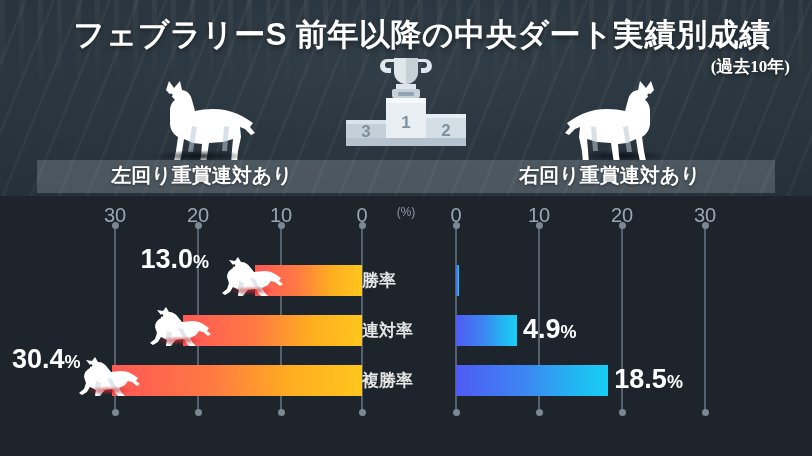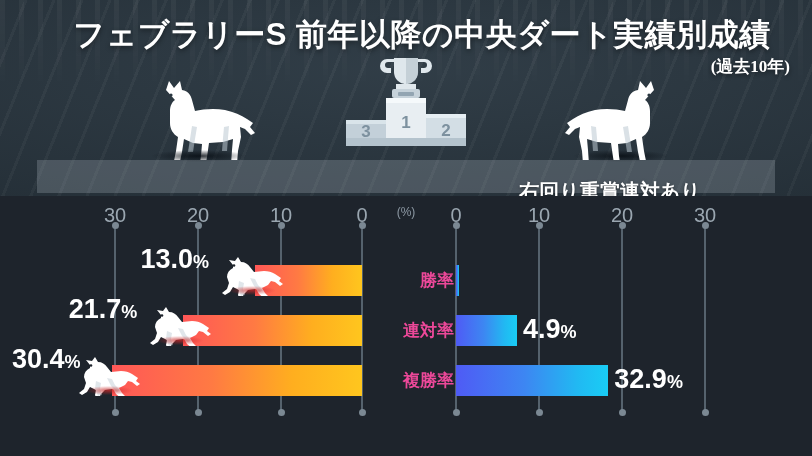--- a/index.html
+++ b/index.html
@@ -75,21 +75,21 @@
     position:absolute; left:37px; top:160px; width:738px; height:33px;
     background:rgba(220,230,238,0.20);
   }
   .band-label {
     position:absolute; top:162px;
     color:#ffffff; font-size:20px; font-weight:bold;
     text-shadow:0 1px 3px rgba(0,0,0,0.5);
     white-space:nowrap;
   }
   .band-left  { left:37px;  width:330px; text-align:center; }
-  .band-right { left:445px; width:330px; text-align:center;margin-top:16px; }
+  .band-right { left:445px; width:330px; text-align:center; }
 
   
   .chart { position:absolute; left:0; top:196px; width:812px; height:260px; background:#1e242c; }
 
   .axis-tick {
     position:absolute; top:8px;
     color:#9aa6b0; font-size:20px; transform:translateX(-50%);
     white-space:nowrap;
   }
   .axis-unit {
@@ -118,22 +118,22 @@
 
   .bar-val {
     position:absolute;
     color:#ffffff; font-weight:bold; white-space:nowrap;
     font-size:27px; line-height:31px;
   }
   .bar-val .pct { font-size:18px; }
 
   .cat-label {
     position:absolute; left:362px; width:92px;
-    text-align:right;
-    color:#ec4899; font-size:17px; font-weight:bold;
+    text-align:left;
+    color:#e5e5e5; font-size:17px; font-weight:bold;
     line-height:31px; white-space:nowrap;
   }
 
   
   .runner { position:absolute; width:62px; height:40px; }
   .runner-shadow {
     position:absolute; bottom:1px; left:8px; width:46px; height:9px;
     background:radial-gradient(ellipse at center, rgba(200,40,40,0.75) 0%, rgba(200,40,40,0) 72%);
   }
 
@@ -209,20 +209,21 @@
         </g>
         <g fill="#bcc9d2" opacity="0.55">
           <path d="M52 48 l5 1 l-2 12 l-2 13 h-5 l2 -13 z"></path>
           <path d="M84 49 l5 -1 l-1 12 l-1 13 h-5 l1 -13 z"></path>
         </g>
         <circle cx="31" cy="17" r="1.6" fill="#2a3741"></circle>
       </svg>
     </div>
 
     <div class="band"></div>
+    <div class="band-label band-left">左回り重賞連対あり</div>
     <div class="band-label band-right">右回り重賞連対あり</div>
   </div>
 
   <div class="chart">
 
     <div class="axis-tick" style="left:115px">30</div>
     <div class="axis-tick" style="left:198px">20</div>
     <div class="axis-tick" style="left:281px">10</div>
     <div class="axis-tick" style="left:362px">0</div>
     <div class="axis-unit">(%)</div>
@@ -250,21 +251,20 @@
  <g fill="#c3ced7" opacity="0.5">
   <path d="M29 22 l5 1 l3 6 l5 5 l-3 2 l-6 -6 z"></path>
   <path d="M18 25 l5 2 l-1 6 l2 6 l-4 1 l-3 -7 z"></path>
  </g>
  <circle cx="13" cy="9.5" r="1.3" fill="#1e242c"></circle>
 </svg></div>
     <div class="cat-label" style="top:69px">勝率</div>
     <div class="bar bar-right" id="bar-r0" style="top: 69px; left: 456px; width: 3px;"></div>
 
     <div class="bar bar-left" id="bar-l1" style="top: 119px; left: 183.337px; width: 178.663px;"></div>
-    <div class="bar-val" id="val-l1" style="top: 98px; left: 0px; width: 137.337px; text-align: right;"><span>21.7</span><span class="pct">%</span></div>
     <div class="runner" id="run-l1" style="top: 110px; left: 149.337px;"><div class="runner-shadow"></div>
 <svg viewBox="0 0 62 40" width="62" height="40">
  <g fill="#ffffff">
   <path d="M12 9 l-4 -5 l6 1 l3 -4 l3 5 c4 0 7 2 9 5 l4 5 l10 -1 c4 0 8 1 11 3 l6 4 l-2 3 l4 3 l-3 2 l-5 -4 l-4 -1 l-3 4 l-6 3 l3 5 l4 4 l-4 2 l-6 -5 l-3 -5 l-8 1 l-5 5 l2 6 l-4 1 l-3 -7 l1 -5 l-6 -3 l-3 5 l-5 3 l-3 -2 l5 -4 l2 -6 l-2 -6 c0 -4 2 -7 6 -9 z"></path>
  </g>
  <g fill="#c3ced7" opacity="0.5">
   <path d="M29 22 l5 1 l3 6 l5 5 l-3 2 l-6 -6 z"></path>
   <path d="M18 25 l5 2 l-1 6 l2 6 l-4 1 l-3 -7 z"></path>
  </g>
  <circle cx="13" cy="9.5" r="1.3" fill="#1e242c"></circle>
@@ -281,16 +281,16 @@
   <path d="M12 9 l-4 -5 l6 1 l3 -4 l3 5 c4 0 7 2 9 5 l4 5 l10 -1 c4 0 8 1 11 3 l6 4 l-2 3 l4 3 l-3 2 l-5 -4 l-4 -1 l-3 4 l-6 3 l3 5 l4 4 l-4 2 l-6 -5 l-3 -5 l-8 1 l-5 5 l2 6 l-4 1 l-3 -7 l1 -5 l-6 -3 l-3 5 l-5 3 l-3 -2 l5 -4 l2 -6 l-2 -6 c0 -4 2 -7 6 -9 z"></path>
  </g>
  <g fill="#c3ced7" opacity="0.5">
   <path d="M29 22 l5 1 l3 6 l5 5 l-3 2 l-6 -6 z"></path>
   <path d="M18 25 l5 2 l-1 6 l2 6 l-4 1 l-3 -7 z"></path>
  </g>
  <circle cx="13" cy="9.5" r="1.3" fill="#1e242c"></circle>
 </svg></div>
     <div class="cat-label" style="top:169px">複勝率</div>
     <div class="bar bar-right" id="bar-r2" style="top: 169px; left: 456px; width: 152.317px;"></div>
-    <div class="bar-val" id="val-r2" style="top: 168px; left: 614.317px;"><span>32.9</span><span class="pct">%</span></div>
+    <div class="bar-val" id="val-r2" style="top: 168px; left: 614.317px;"><span>18.5</span><span class="pct">%</span></div>
 
   </div>
 </div>
 
 </body></html>

